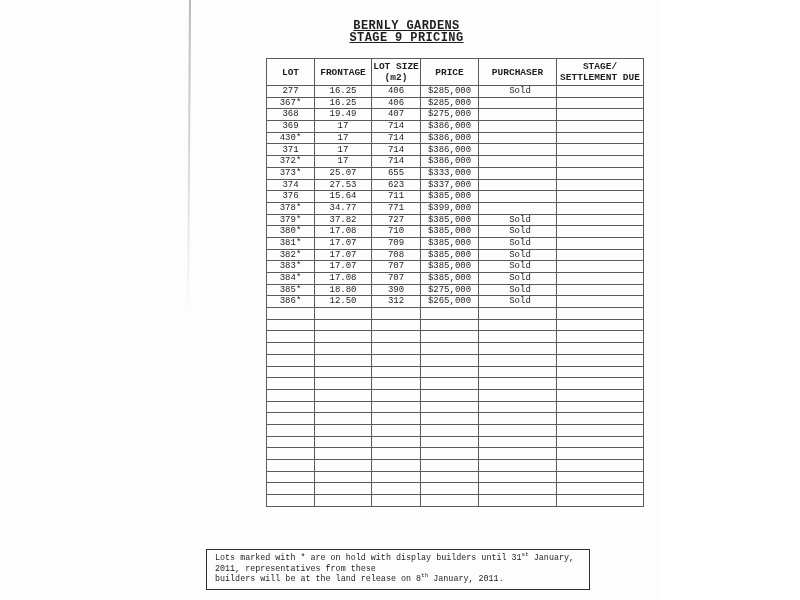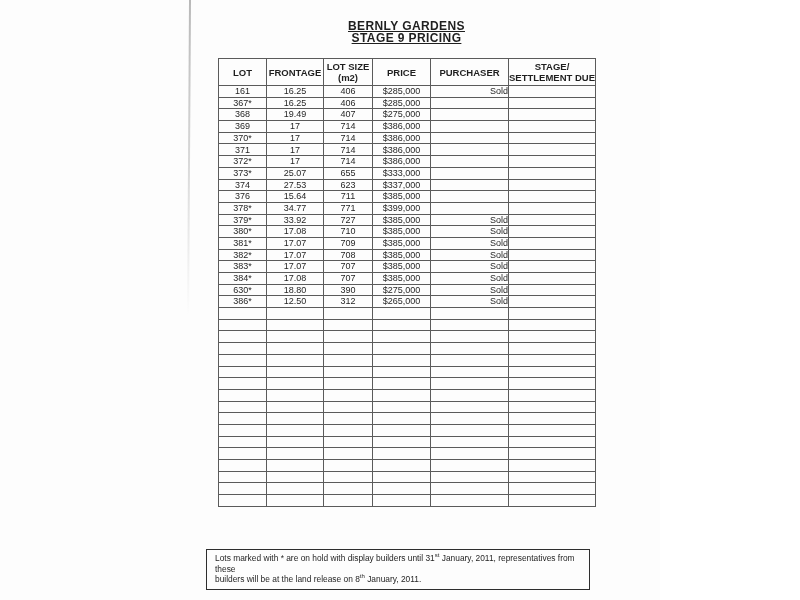--- a/index.html
+++ b/index.html
@@ -1,21 +1,21 @@
 <!DOCTYPE html>
 <html style="--ink: #1f1f1f; --paper: #fdfdfd;"><head>
 <meta charset="utf-8">
 <style>
   html, body { margin: 0; padding: 0; background: #ffffff; }
   .canvas {
     position: relative;
     width: 660px;
     height: 600px;
     background: var(--paper, #fdfdfd);
-    font-family: Liberation Sans, sans-serif;
+    font-family: Liberation Mono, monospace;
     color: var(--ink, #1f1f1f);
     overflow: hidden;
   }
   .scan-line {
     position: absolute;
     left: 189px;
     top: 0;
     width: 2px;
     height: 315px;
     background: linear-gradient(to bottom,
@@ -38,21 +38,21 @@
   }
   .title-line { text-decoration: underline; }
   table.pricing {
     position: absolute;
     left: 218px;
     top: 58px;
     width: 377px;
     border-collapse: collapse;
     table-layout: fixed;
   }
-  table.pricing { border: 1.5px solid #3f3f3f; }
+  table.pricing { border: 1.5px solid #3f3f3f; margin-left: 48px; }
   table.pricing th, table.pricing td {
     border: 1px solid #5b5b5b;
     overflow: hidden;
     white-space: nowrap;
   }
   table.pricing thead th {
     height: 24px;
     font-size: 9.5px;
     line-height: 11px;
     font-weight: bold;
@@ -62,21 +62,21 @@
   }
   table.pricing tbody td {
     height: 10.7px;
     font-size: 9px;
     line-height: 10.5px;
     padding: 0;
     text-align: center;
     vertical-align: middle;
   }
   table.pricing tbody td.col-purchaser {
-    text-align: right;
+    text-align: center;
     padding-left: 5px;
   }
   .footnote {
     position: absolute;
     left: 206px;
     top: 549px;
     width: 368px;
     border: 1px solid #2e2e2e;
     padding: 3px 6px 4px 8px;
     font-size: 8.4px;
@@ -128,21 +128,21 @@
             <div>PURCHASER</div>
           </th>
           <th>
             <div>STAGE/</div>
             <div>SETTLEMENT DUE</div>
           </th>
         </tr>
       </thead>
     <tbody id="pricing-body">
         <tr>
-          <td class="col-lot">161</td>
+          <td class="col-lot">277</td>
           <td class="col-frontage">16.25</td>
           <td class="col-lot_size">406</td>
           <td class="col-price">$285,000</td>
           <td class="col-purchaser">Sold</td>
           <td class="col-sold_settlement"></td>
         </tr>
         <tr>
           <td class="col-lot">367*</td>
           <td class="col-frontage">16.25</td>
           <td class="col-lot_size">406</td>
@@ -160,21 +160,21 @@
         </tr>
         <tr>
           <td class="col-lot">369</td>
           <td class="col-frontage">17</td>
           <td class="col-lot_size">714</td>
           <td class="col-price">$386,000</td>
           <td class="col-purchaser"></td>
           <td class="col-sold_settlement"></td>
         </tr>
         <tr>
-          <td class="col-lot">370*</td>
+          <td class="col-lot">430*</td>
           <td class="col-frontage">17</td>
           <td class="col-lot_size">714</td>
           <td class="col-price">$386,000</td>
           <td class="col-purchaser"></td>
           <td class="col-sold_settlement"></td>
         </tr>
         <tr>
           <td class="col-lot">371</td>
           <td class="col-frontage">17</td>
           <td class="col-lot_size">714</td>
@@ -217,21 +217,21 @@
         <tr>
           <td class="col-lot">378*</td>
           <td class="col-frontage">34.77</td>
           <td class="col-lot_size">771</td>
           <td class="col-price">$399,000</td>
           <td class="col-purchaser"></td>
           <td class="col-sold_settlement"></td>
         </tr>
         <tr>
           <td class="col-lot">379*</td>
-          <td class="col-frontage">33.92</td>
+          <td class="col-frontage">37.82</td>
           <td class="col-lot_size">727</td>
           <td class="col-price">$385,000</td>
           <td class="col-purchaser">Sold</td>
           <td class="col-sold_settlement"></td>
         </tr>
         <tr>
           <td class="col-lot">380*</td>
           <td class="col-frontage">17.08</td>
           <td class="col-lot_size">710</td>
           <td class="col-price">$385,000</td>
@@ -264,21 +264,21 @@
         </tr>
         <tr>
           <td class="col-lot">384*</td>
           <td class="col-frontage">17.08</td>
           <td class="col-lot_size">707</td>
           <td class="col-price">$385,000</td>
           <td class="col-purchaser">Sold</td>
           <td class="col-sold_settlement"></td>
         </tr>
         <tr>
-          <td class="col-lot">630*</td>
+          <td class="col-lot">385*</td>
           <td class="col-frontage">18.80</td>
           <td class="col-lot_size">390</td>
           <td class="col-price">$275,000</td>
           <td class="col-purchaser">Sold</td>
           <td class="col-sold_settlement"></td>
         </tr>
         <tr>
           <td class="col-lot">386*</td>
           <td class="col-frontage">12.50</td>
           <td class="col-lot_size">312</td>

